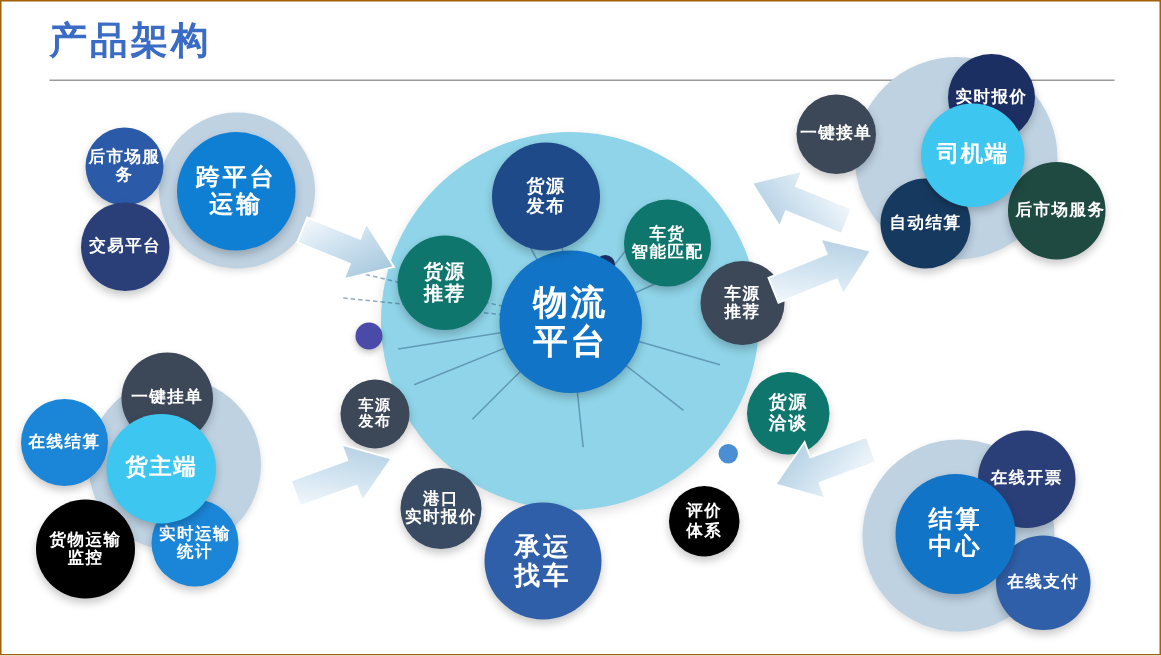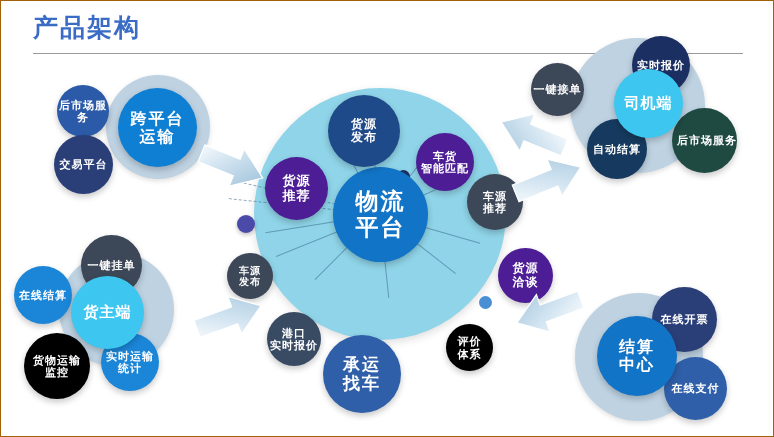--- a/index.html
+++ b/index.html
@@ -56,21 +56,21 @@
     box-sizing:border-box;
     white-space:pre-line;
     letter-spacing:1px;
   }
   .c-hubblue   { background:#0f7fd4; }
   .c-hubcyan   { background:#3dc6f0; }
   .c-hubdeep   { background:#1274c6; }
   .c-navy      { background:#2b5ba8; }
   .c-darknavy  { background:#2a3e78; }
   .c-indigo    { background:#1f3a6e; }
-  .c-gray      { background:#4c1d95; }
+  .c-gray      { background:#0f766e; }
   .c-slate     { background:#3c4757; }
   .c-steel     { background:#394b63; }
   .c-darkslate { background:#000000; }
   .c-green     { background:#1f4a42; }
   .c-brightblue{ background:#1b86d8; }
   .c-royal     { background:#2f5fa8; }
   .c-deepnavy  { background:#1b2f63; }
   .c-midnight  { background:#163a5f;text-align:right; }
   .c-centerblue{ background:#1274c6; }
 

